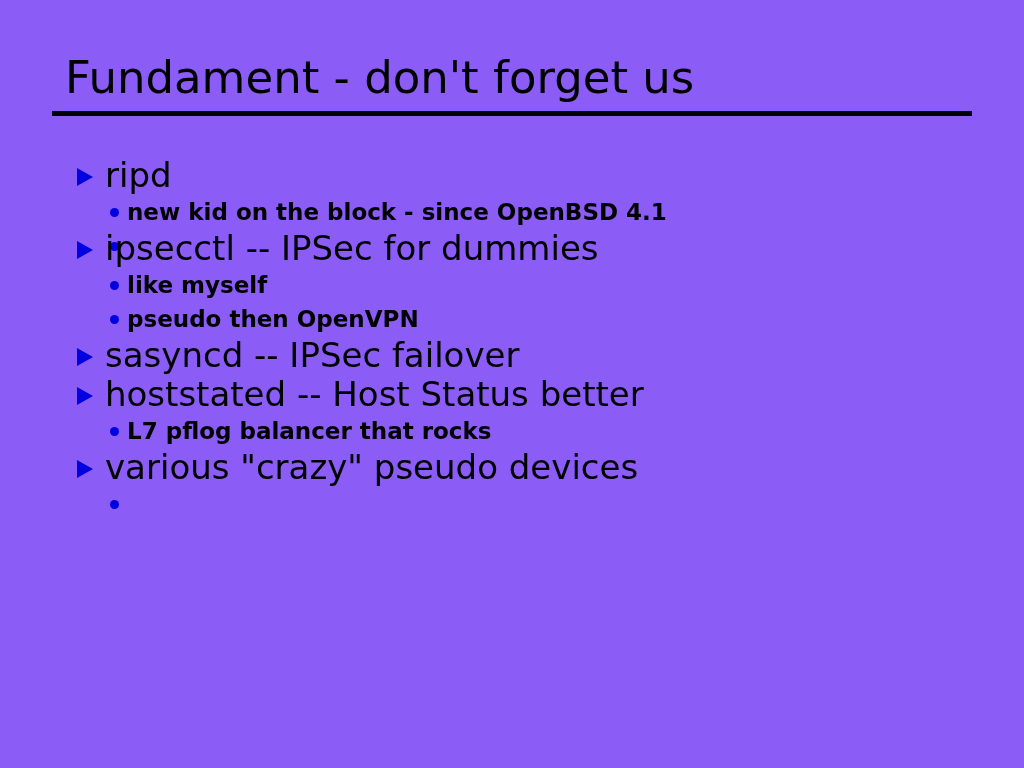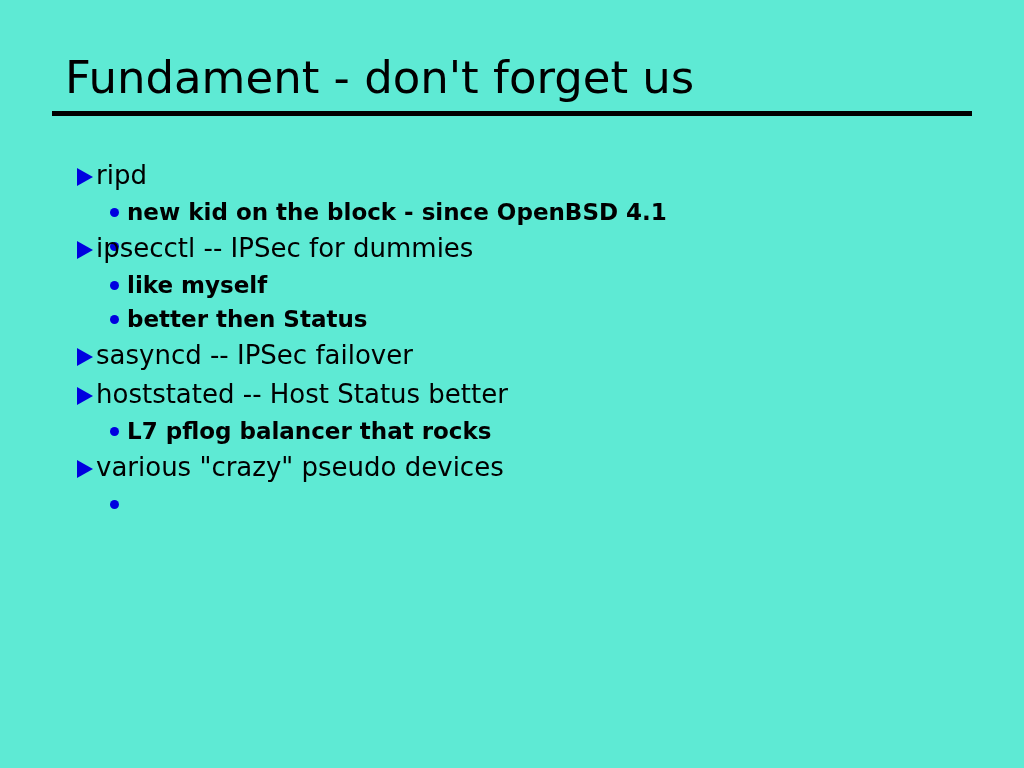--- a/index.html
+++ b/index.html
@@ -15,21 +15,21 @@
     overflow: hidden;
     position: relative;
   }
 
   
   .slide {
     position: absolute;
     inset: 0;
     width: 1024px;
     height: 768px;
-    background: #5eead4;
+    background: #8b5cf6;
   }
 
   
   .title-block {
     position: absolute;
     left: 52px;
     top: 50px;
     width: 920px;
   }
   .slide-title {
@@ -52,22 +52,22 @@
   
   .body-block {
     position: absolute;
     left: 77px;
     top: 156px;
     width: 900px;
   }
 
   .lvl1 {
     position: relative;
-    padding-left: 19px;
-    font-size: 26px;
+    padding-left: 28px;
+    font-size: 34px;
     line-height: 39px;
     font-weight: 400;
     color: #000000;
     white-space: nowrap;
   }
   .lvl1 .marker {
     position: absolute;
     left: 0px;
     top: 12px;
     width: 0;
@@ -127,21 +127,21 @@
     <div class="lvl1">
       <span class="marker"></span>
       <span class="lvl1-text">ipsecctl -- IPSec for dummies</span>
     </div>
     <div class="lvl2">
       <span class="marker"></span>
       <span class="lvl2-text">like myself</span>
     </div>
     <div class="lvl2">
       <span class="marker"></span>
-      <span class="lvl2-text">better then Status</span>
+      <span class="lvl2-text">pseudo then OpenVPN</span>
     </div>
 
     <div class="lvl1">
       <span class="marker"></span>
       <span class="lvl1-text">sasyncd -- IPSec failover</span>
     </div>
 
     <div class="lvl1">
       <span class="marker"></span>
       <span class="lvl1-text">hoststated -- Host Status better</span>

